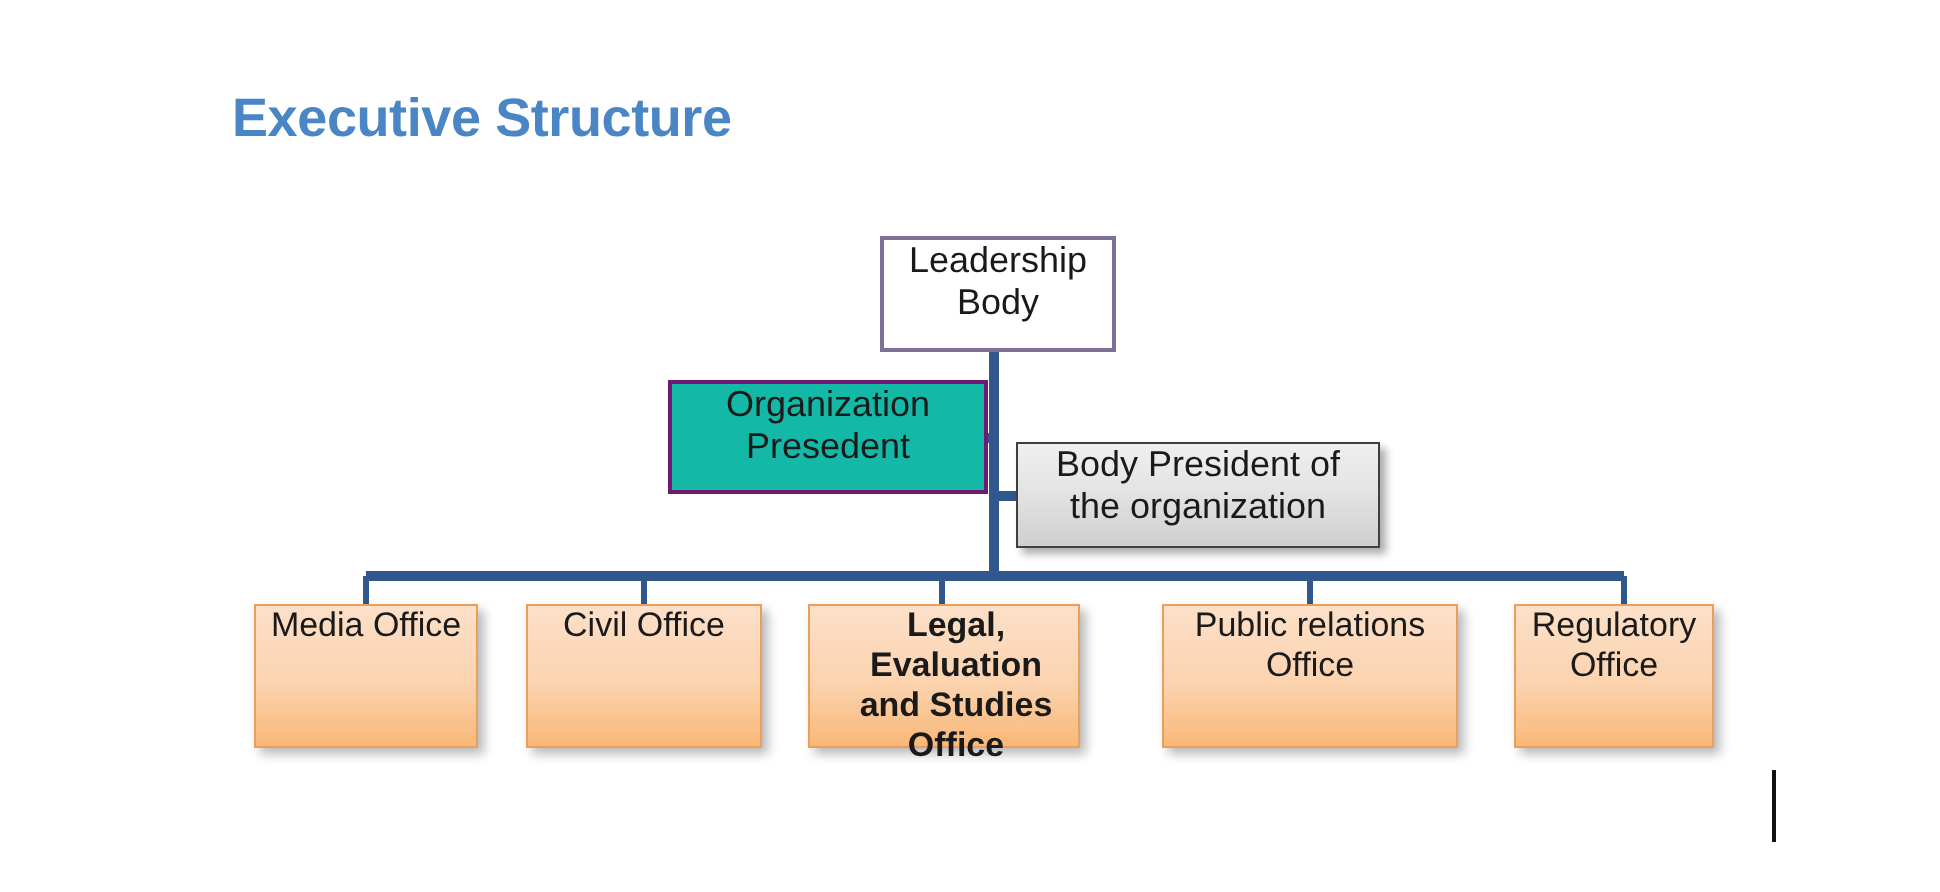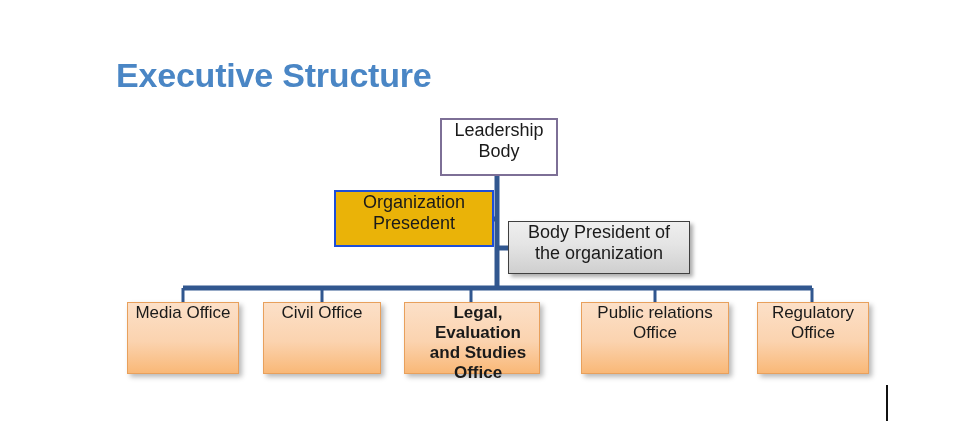--- a/index.html
+++ b/index.html
@@ -18,26 +18,25 @@
     width: 970px;
     height: 446px;
     background: #ffffff;
   }
 
   
   #chart-title {
     position: absolute;
     left: 116px;
     top: 44px;
-    font-size: 34px;
+    font-size: 27px;
     font-weight: bold;
     color: #4A86C5;
     letter-spacing: -0.2px;
     white-space: nowrap;
-    margin-top: 12px;
   }
 
   
   #connectors {
     position: absolute;
     left: 0;
     top: 0;
     width: 970px;
     height: 446px;
   }
@@ -69,22 +68,22 @@
     border: 2px solid #7D6F96;
     font-size: 18px;
   }
 
   
   .node-president {
     left: 334px;
     top: 190px;
     width: 160px;
     height: 57px;
-    background: #eab308;
-    border: 2px solid #1d4ed8;
+    background: #14b8a6;
+    border: 2px solid #701a75;
     font-size: 18px;
   }
 
   
   .node-vice {
     left: 508px;
     top: 221px;
     width: 182px;
     height: 53px;
     background: linear-gradient(to bottom, #EFEFEF 0%, #E4E4E4 45%, #CFCFCF 100%);
@@ -165,19 +164,19 @@
   </div>
 
   <div class="node node-office bold" style="left:404px; width:136px;">
     <span class="label">Legal, Evaluation and Studies Office</span>
   </div>
 
   <div class="node node-office" style="left:581px; width:148px;">
     <span class="label">Public relations Office</span>
   </div>
 
-  <div class="node node-office" style="left:757px; width:112px;">
+  <div class="node node-office" style="left:757px; width:100px;">
     <span class="label">Regulatory Office</span>
   </div>
 
   <div id="text-caret"></div>
 
 </div>
 
 </body></html>

